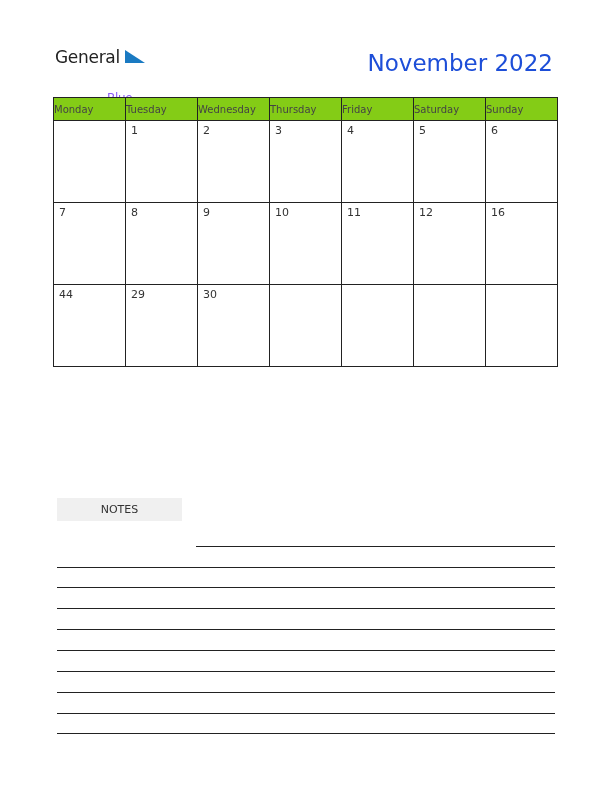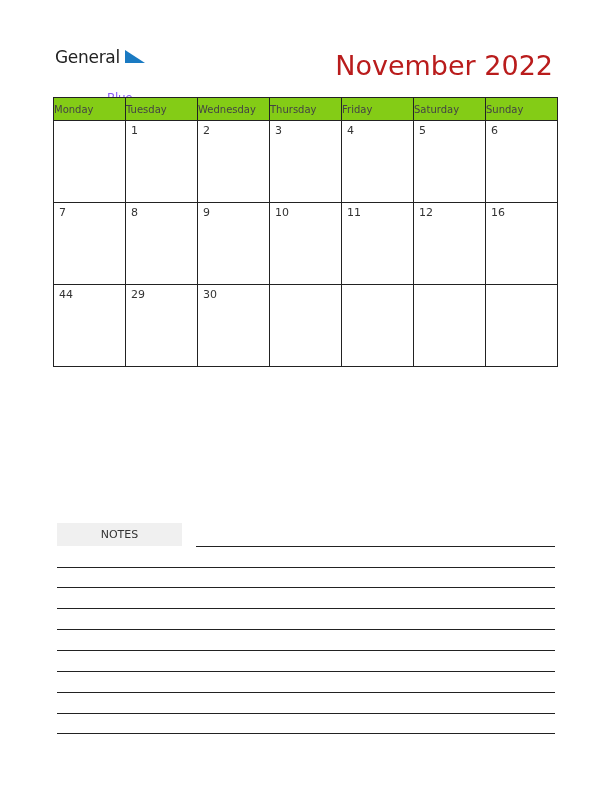--- a/index.html
+++ b/index.html
@@ -1,26 +1,26 @@
 <!DOCTYPE html>
 <html><head>
 <meta charset="utf-8">
 <style>
   html,body{margin:0;padding:0;background:#fff;}
   body{width:612px;height:792px;position:relative;font-family:"DejaVu Sans","Liberation Sans",sans-serif;color:#222;overflow:hidden;}
   .logo{position:absolute;left:55px;top:47px;width:100px;height:36px;}
   .logo .g{position:absolute;left:0;top:0;font-size:17px;color:#222;letter-spacing:-0.3px;text-align:center;}
   .logo .b{position:absolute;left:52px;top:16px;font-size:12px;color:#8b5cf6;letter-spacing:-0.3px;margin-top:28px;}
   .logo .tri{position:absolute;left:70px;top:3px;width:0;height:0;border-left:20px solid #1a7ac2;border-top:13px solid transparent;}
-  .title{position:absolute;right:59px;top:50px;font-size:27px;color:#b91c1c;font-weight:normal;}
+  .title{position:absolute;right:59px;top:50px;font-size:23px;color:#1d4ed8;font-weight:normal;}
   table.cal{position:absolute;left:53px;top:97px;width:505px;border-collapse:collapse;table-layout:fixed;}
   table.cal th,table.cal td{border:1px solid #222;}
   table.cal th{height:22px;background:#84cc16;font-weight:normal;font-size:10px;color:#444;text-align:left;padding:0;}
   table.cal td{height:75px;vertical-align:top;padding:3px 5px;font-size:11px;color:#333;}
-  .notes-label{position:absolute;left:57px;top:523px;width:125px;height:23px;background:#f0f0f0;font-size:11px;color:#333;text-align:center;line-height:23px;}
+  .notes-label{position:absolute;left:57px;top:498px;width:125px;height:23px;background:#f0f0f0;font-size:11px;color:#333;text-align:center;line-height:23px;}
   .line{position:absolute;height:1px;background:#222;}
 </style>
 </head>
 <body>
 
 <div class="logo">
   <span class="g">General</span>
   <span class="tri"></span>
   <span class="b">Blue</span>
 </div>

